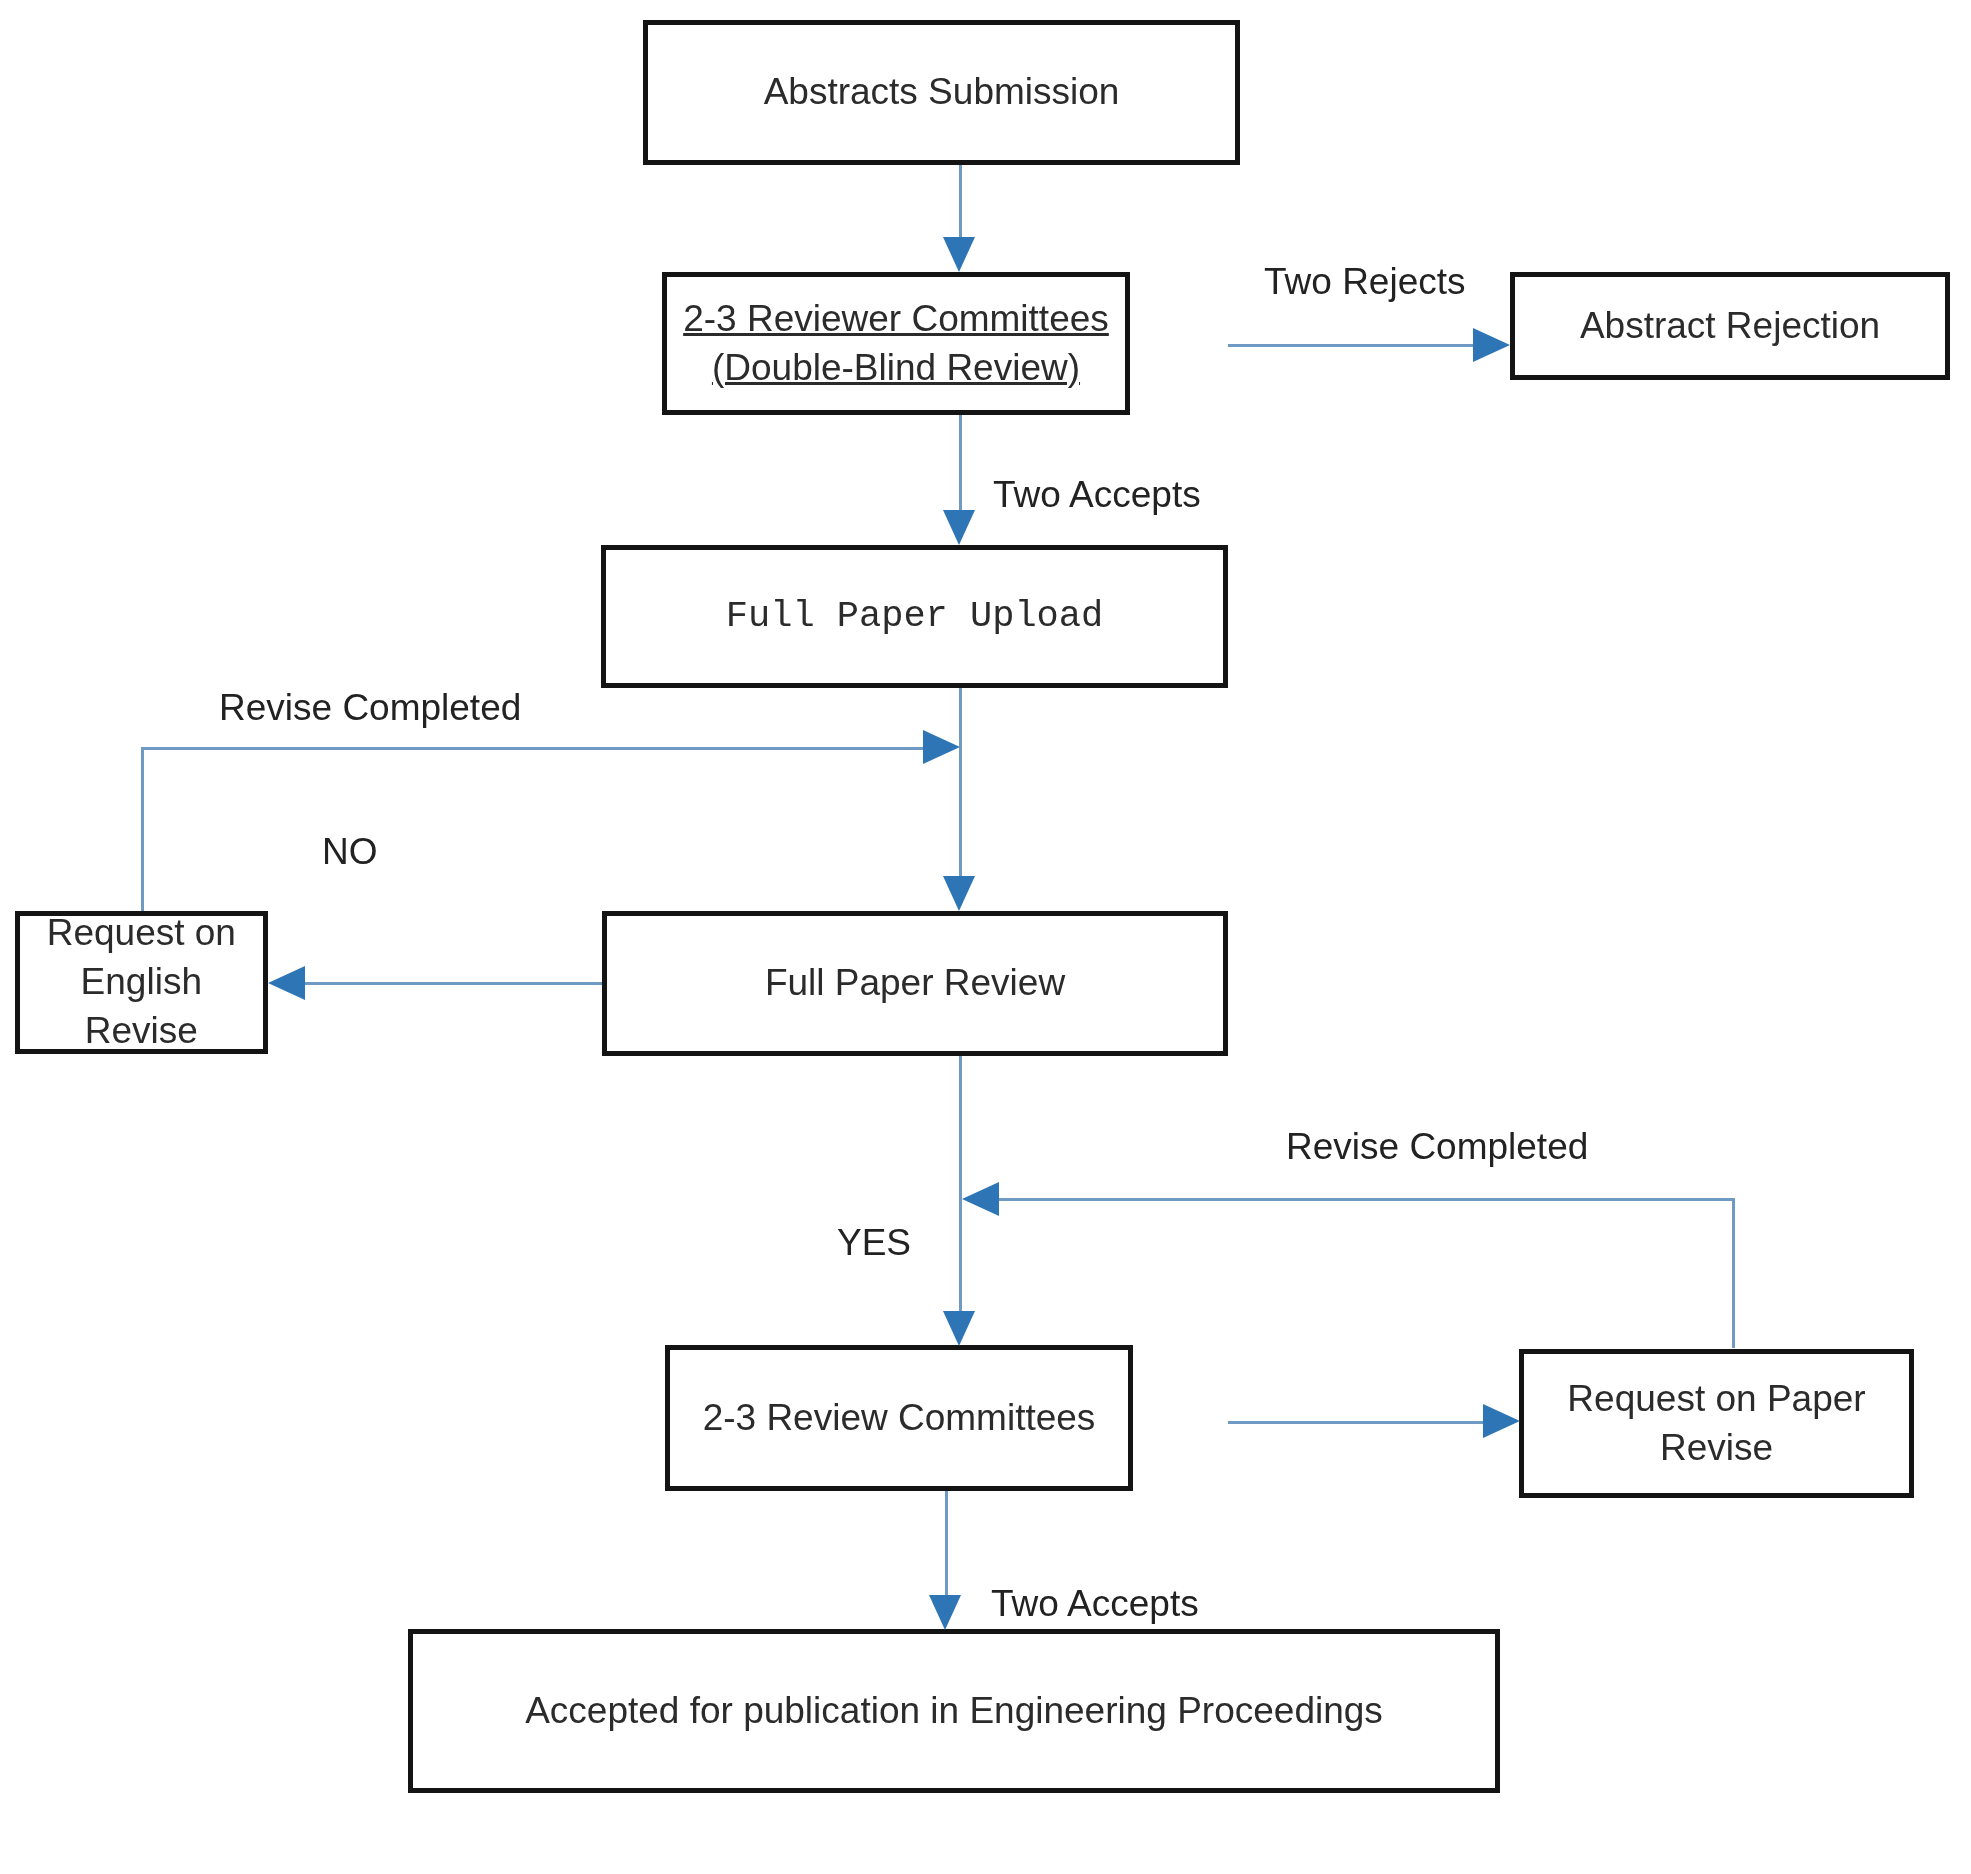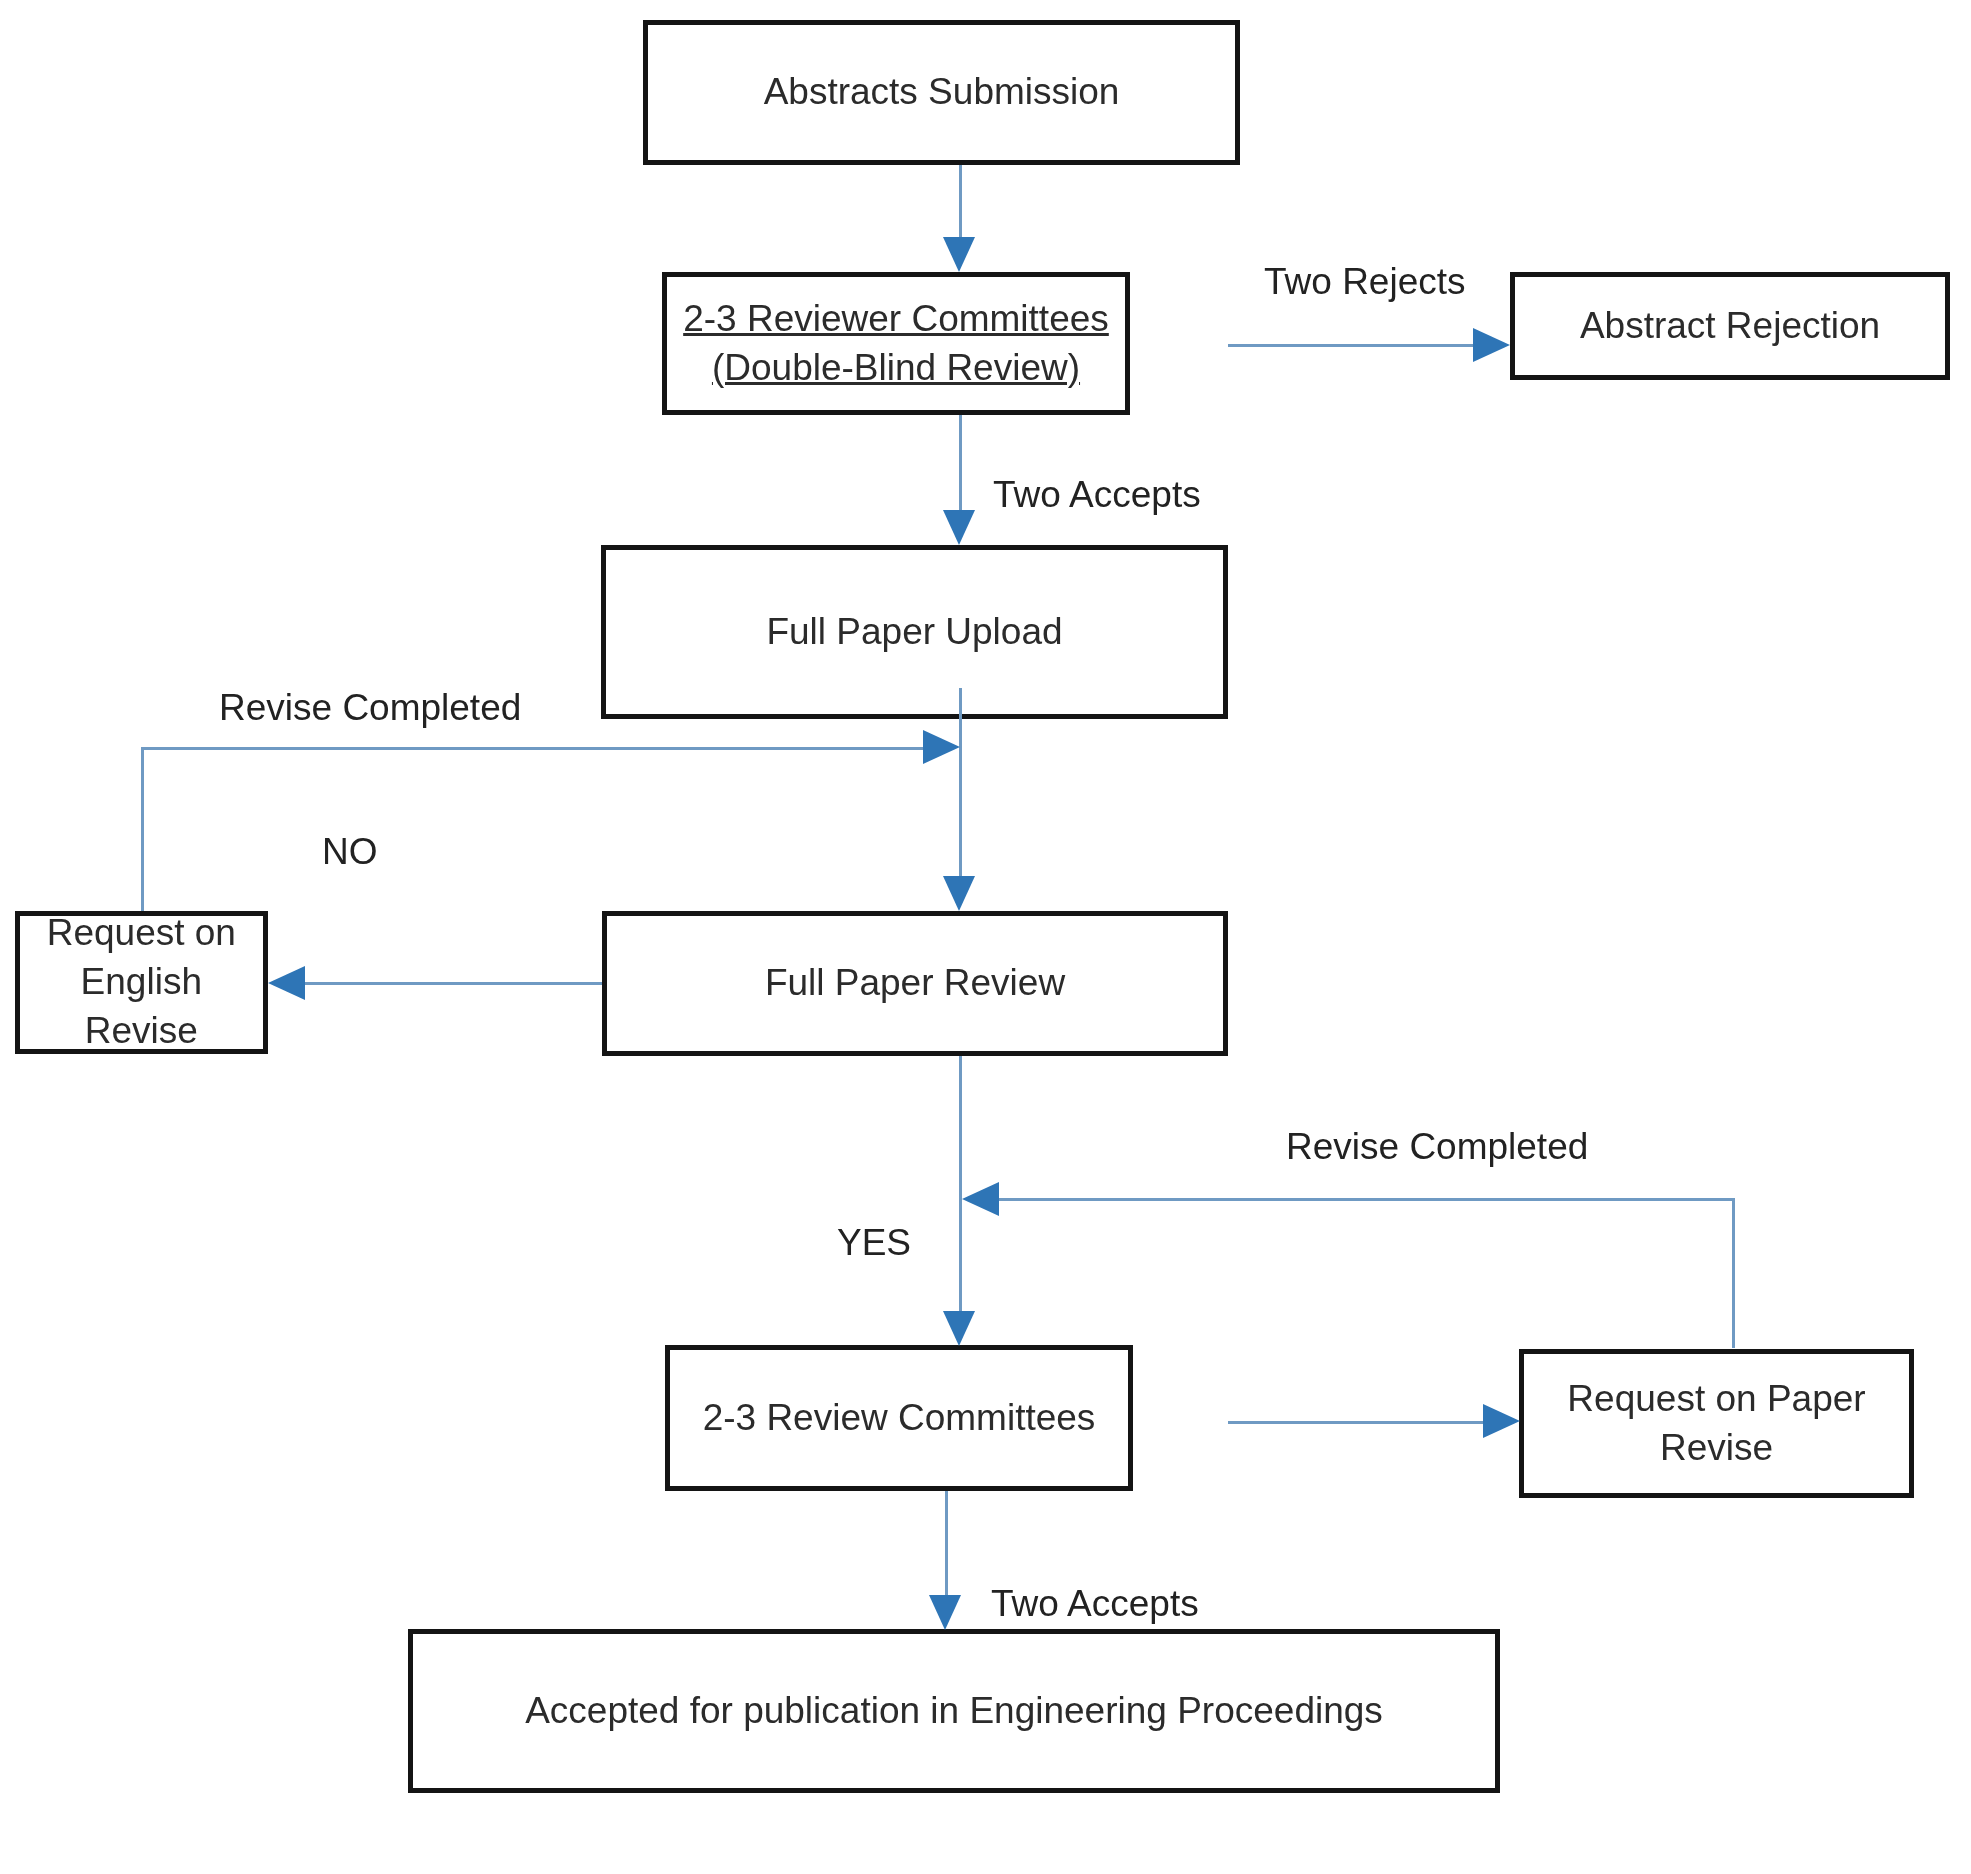--- a/index.html
+++ b/index.html
@@ -17,21 +17,21 @@
   .line { position:absolute; background:#6f9ac3; }
   .head { position:absolute; width:0; height:0; }
   .head.down  { border-left:16.5px solid transparent; border-right:16.5px solid transparent; border-top:35px solid #2e75b6; }
   .head.right { border-top:17.4px solid transparent; border-bottom:17.4px solid transparent; border-left:37px solid #2e75b6; }
   .head.left  { border-top:17.4px solid transparent; border-bottom:17.4px solid transparent; border-right:37px solid #2e75b6; }
 
   
   .n-abstracts   { left:631px;  top:20px;   width:597px;  height:145px;margin-left:12px; }
   .n-committees1 { left:662px;  top:272px;  width:468px;  height:143px;text-decoration:underline; }
   .n-rejection   { left:1510px; top:272px;  width:440px;  height:108px; }
-  .n-upload      { left:601px;  top:545px;  width:627px;  height:174px; }
+  .n-upload      { left:601px;  top:545px;  width:627px;  height:143px;font-family:Liberation Mono, monospace; }
   .n-english     { left:14.8px;   top:911px; width:253px;  height:143px; }
   .n-review      { left:602px;  top:911px; width:626px;  height:145px; }
   .n-committees2 { left:665px;  top:1345px; width:468px;  height:146px; }
   .n-paperrev    { left:1519px; top:1349px; width:395px;  height:149px; }
   .n-accepted    { left:408px;  top:1629px; width:1092px; height:164px; }
 
   
   .e1v  { left:959px; top:165px;  width:2.6px;   height:74px;  }
   .e1h_ { left:943px; top:237px;  }
   .e2v  { left:959px; top:415px;  width:2.6px;   height:97px; }

